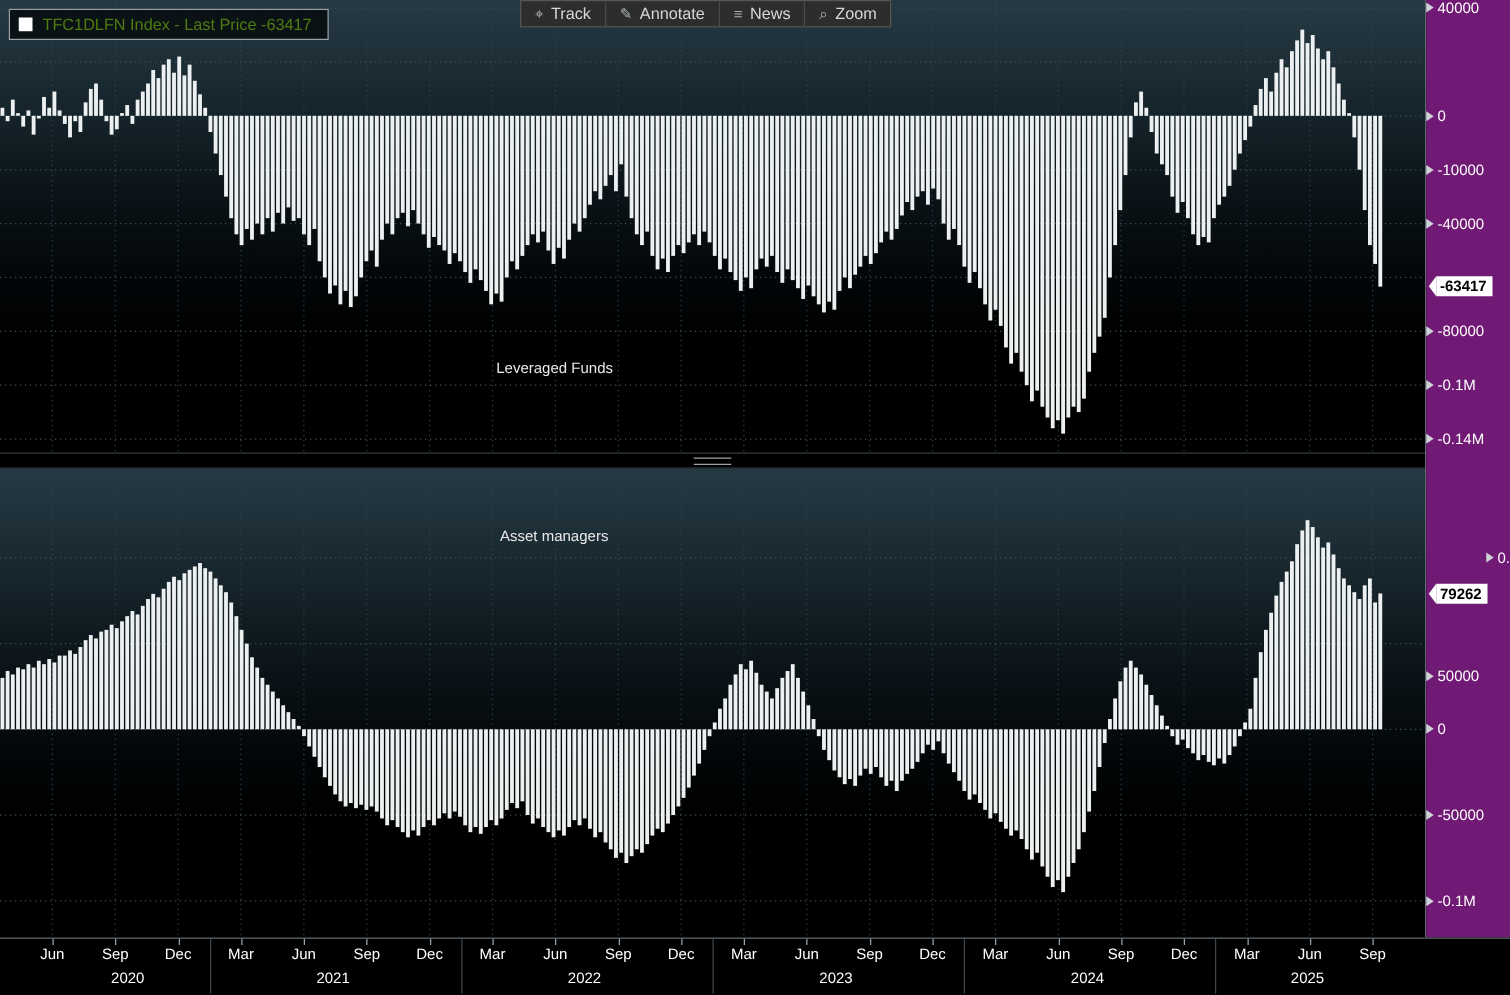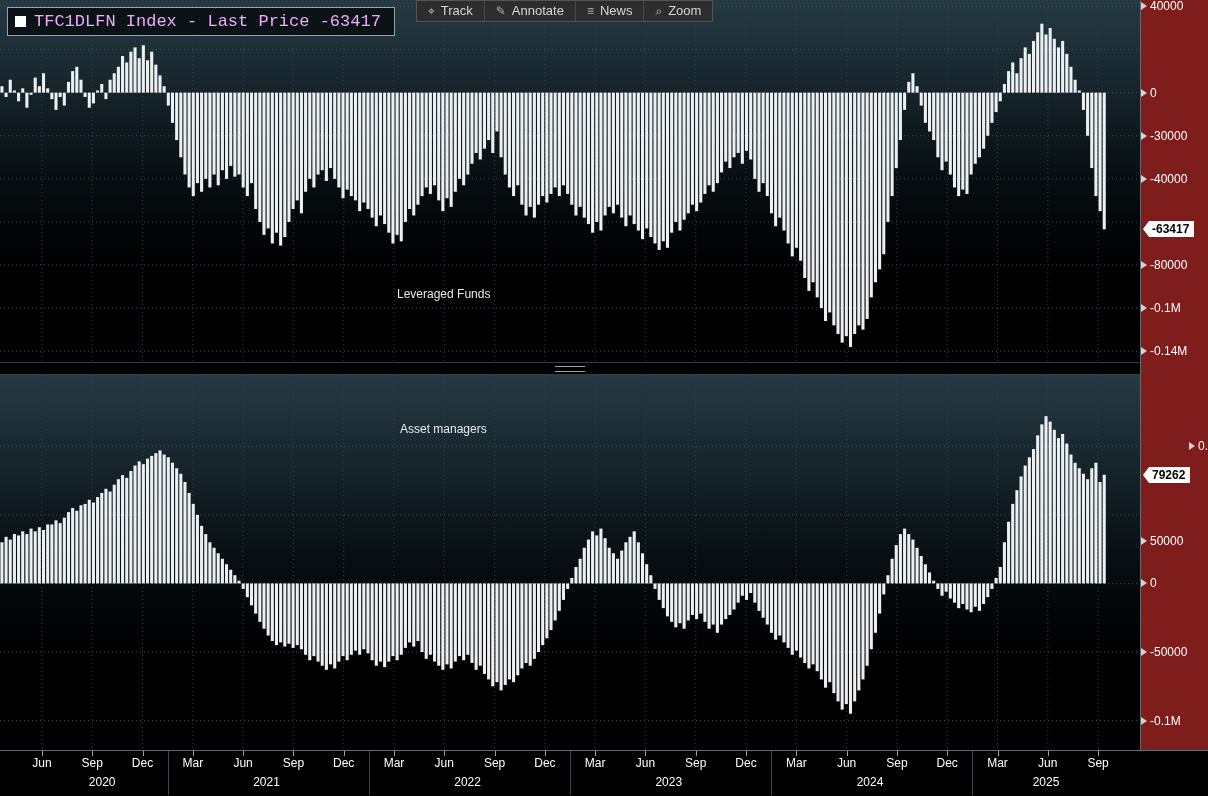--- a/index.html
+++ b/index.html
@@ -12,36 +12,36 @@
   .panel-top { top:0; height:362px; }
   .panel-bottom { top:375px; height:373px; }
   .panel svg { position:absolute; left:0; top:0; }
 
   .splitter { position:absolute; top:362px; left:0; width:1140px; height:13px; background:#000;
     border-top:1px solid #323c41; border-bottom:1px solid #323c41; z-index:3; }
   .grip { position:absolute; left:50%; top:3px; transform:translateX(-50%); width:30px; height:6px;
     border-top:1px solid #9aa4a9; border-bottom:1px solid #9aa4a9; }
 
   .legend { position:absolute; left:7px; top:7px; display:flex; align-items:center; gap:8px;
-    background:#0b1216; border:1px solid #97a2a7; padding:4px 13px 4px 7px; color:#f0abfc;
-    font-size:17px; z-index:5; cursor:pointer; white-space:nowrap;font-family:Liberation Mono, monospace; }
+    background:#0b1216; border:1px solid #97a2a7; padding:4px 13px 4px 7px; color:#4d7c0f;
+    font-size:13px; z-index:5; cursor:pointer; white-space:nowrap; }
   .swatch { width:11px; height:11px; background:#fff; display:inline-block; flex:none; }
 
   .toolbar { position:absolute; left:416px; top:0; display:flex; background:#2d2d2d;
     border:1px solid #555; z-index:6; color:#d6d6d6; font-size:13px; line-height:16px; }
   .tb-item { display:flex; align-items:center; gap:6px; padding:2px 11px; border-right:1px solid #4a4a4a; cursor:pointer; }
   .tb-item:last-child { border-right:none; }
   .tb-icon { color:#aab1b4; font-size:12px; }
 
   .annotation { position:absolute; color:#e9e9e9; font-size:12px; z-index:4; }
   .annot-top { left:397px; top:287px; }
   .annot-bottom { left:400px; top:47px; }
 
   .axis-vline { position:absolute; left:1140px; top:0; width:1px; height:750px; background:#5f6b70; z-index:4; }
-  .y-axis { position:absolute; left:1141px; top:0; width:67px; height:750px; background:#7f1d1d; z-index:4; }
+  .y-axis { position:absolute; left:1141px; top:0; width:67px; height:750px; background:#701a75; z-index:4; }
   .ylabel { position:absolute; left:0; transform:translateY(-50%); display:flex; align-items:center;
     color:#fff; font-size:12px; white-space:nowrap; }
   .ytick-arrow { width:0; height:0; border-top:4px solid transparent; border-bottom:4px solid transparent;
     border-left:6px solid #ccd4d7; margin-right:3px; flex:none; }
   .price-tag { position:absolute; left:8px; transform:translateY(-50%); background:#fff; color:#000;
     font-size:12px; font-weight:bold; padding:1px 5px 1px 3px; white-space:nowrap; z-index:5; }
   .tag-notch { position:absolute; left:-6px; top:50%; transform:translateY(-50%); width:0; height:0;
     border-top:8px solid transparent; border-bottom:8px solid transparent; border-right:6px solid #fff; }
 
   .x-axis { position:absolute; left:0; top:750px; width:1208px; height:46px; background:#000;
@@ -690,21 +690,21 @@
       <div class="ylabel" style="top: 6.46429px;">
         <span class="ytick-arrow"></span>
         <span>40000</span>
       </div>
       <div class="ylabel" style="top: 92.6548px;">
         <span class="ytick-arrow"></span>
         <span>0</span>
       </div>
       <div class="ylabel" style="top: 135.75px;">
         <span class="ytick-arrow"></span>
-        <span>-30000</span>
+        <span>-10000</span>
       </div>
       <div class="ylabel" style="top: 178.845px;">
         <span class="ytick-arrow"></span>
         <span>-40000</span>
       </div>
       <div class="ylabel" style="top: 265.036px;">
         <span class="ytick-arrow"></span>
         <span>-80000</span>
       </div>
       <div class="ylabel" style="top: 308.131px;">

